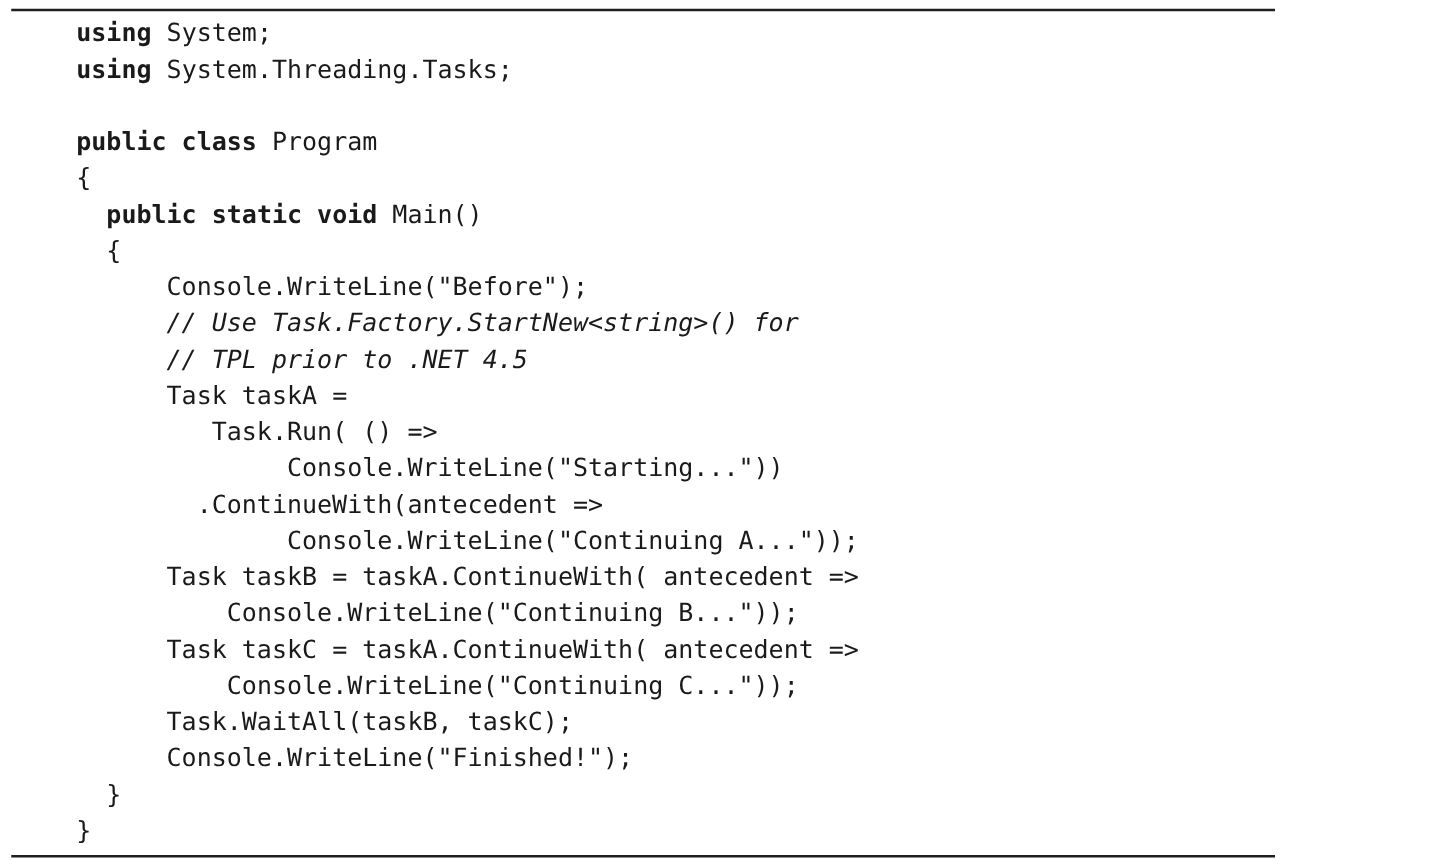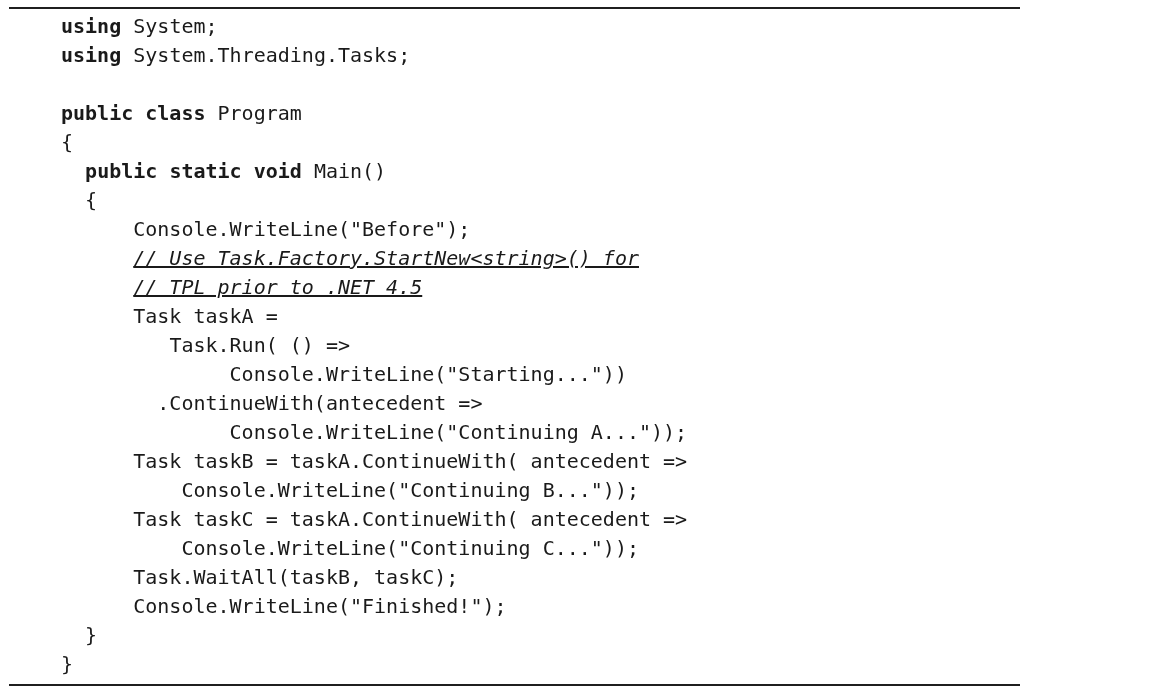--- a/index.html
+++ b/index.html
@@ -31,21 +31,21 @@
     font-size: 20px;
     line-height: 29px;
     color: #1a1a1a;
     white-space: pre;
   }
   .code-line {
     min-height: 29px;
     white-space: pre;
   }
   .b { font-weight: bold; }
-  .i { font-style: italic; text-decoration: underline; }
+  .i { font-style: italic; }
 </style>
 </head>
 <body>
 
 <div id="page">
   <div id="top-rule" class="rule" style="background: rgb(31, 31, 31);"></div>
   <div id="code-listing" style="color: rgb(26, 26, 26);"><div class="code-line"><span class="b">using</span><span> System;</span></div><div class="code-line"><span class="b">using</span><span> System.Threading.Tasks;</span></div><div class="code-line"></div><div class="code-line"><span class="b">public class</span><span> Program</span></div><div class="code-line"><span>{</span></div><div class="code-line">  <span class="b">public static void</span><span> Main()</span></div><div class="code-line">  <span>{</span></div><div class="code-line">      <span>Console.WriteLine("Before");</span></div><div class="code-line">      <span class="i">// Use Task.Factory.StartNew&lt;string&gt;() for</span></div><div class="code-line">      <span class="i">// TPL prior to .NET 4.5</span></div><div class="code-line">      <span>Task taskA =</span></div><div class="code-line">         <span>Task.Run( () =&gt;</span></div><div class="code-line">              <span>Console.WriteLine("Starting..."))</span></div><div class="code-line">        <span>.ContinueWith(antecedent =&gt;</span></div><div class="code-line">              <span>Console.WriteLine("Continuing A..."));</span></div><div class="code-line">      <span>Task taskB = taskA.ContinueWith( antecedent =&gt;</span></div><div class="code-line">          <span>Console.WriteLine("Continuing B..."));</span></div><div class="code-line">      <span>Task taskC = taskA.ContinueWith( antecedent =&gt;</span></div><div class="code-line">          <span>Console.WriteLine("Continuing C..."));</span></div><div class="code-line">      <span>Task.WaitAll(taskB, taskC);</span></div><div class="code-line">      <span>Console.WriteLine("Finished!");</span></div><div class="code-line">  <span>}</span></div><div class="code-line"><span>}</span></div></div>
   <div id="bottom-rule" class="rule" style="background: rgb(31, 31, 31);"></div>
 </div>
 

